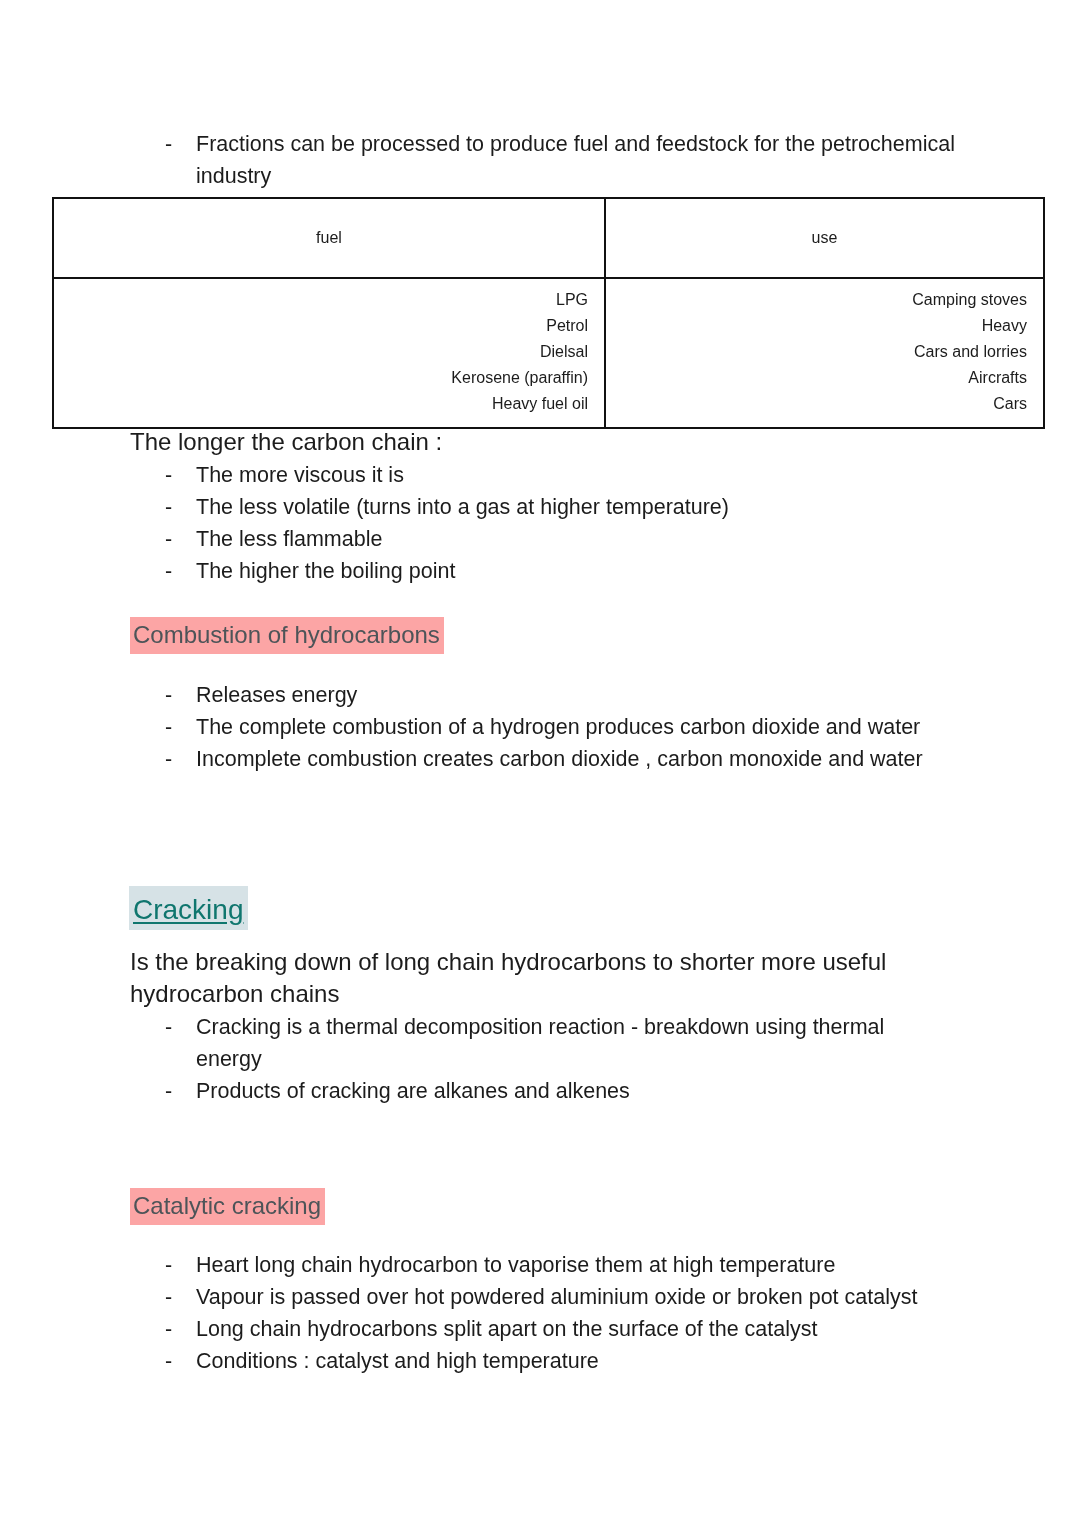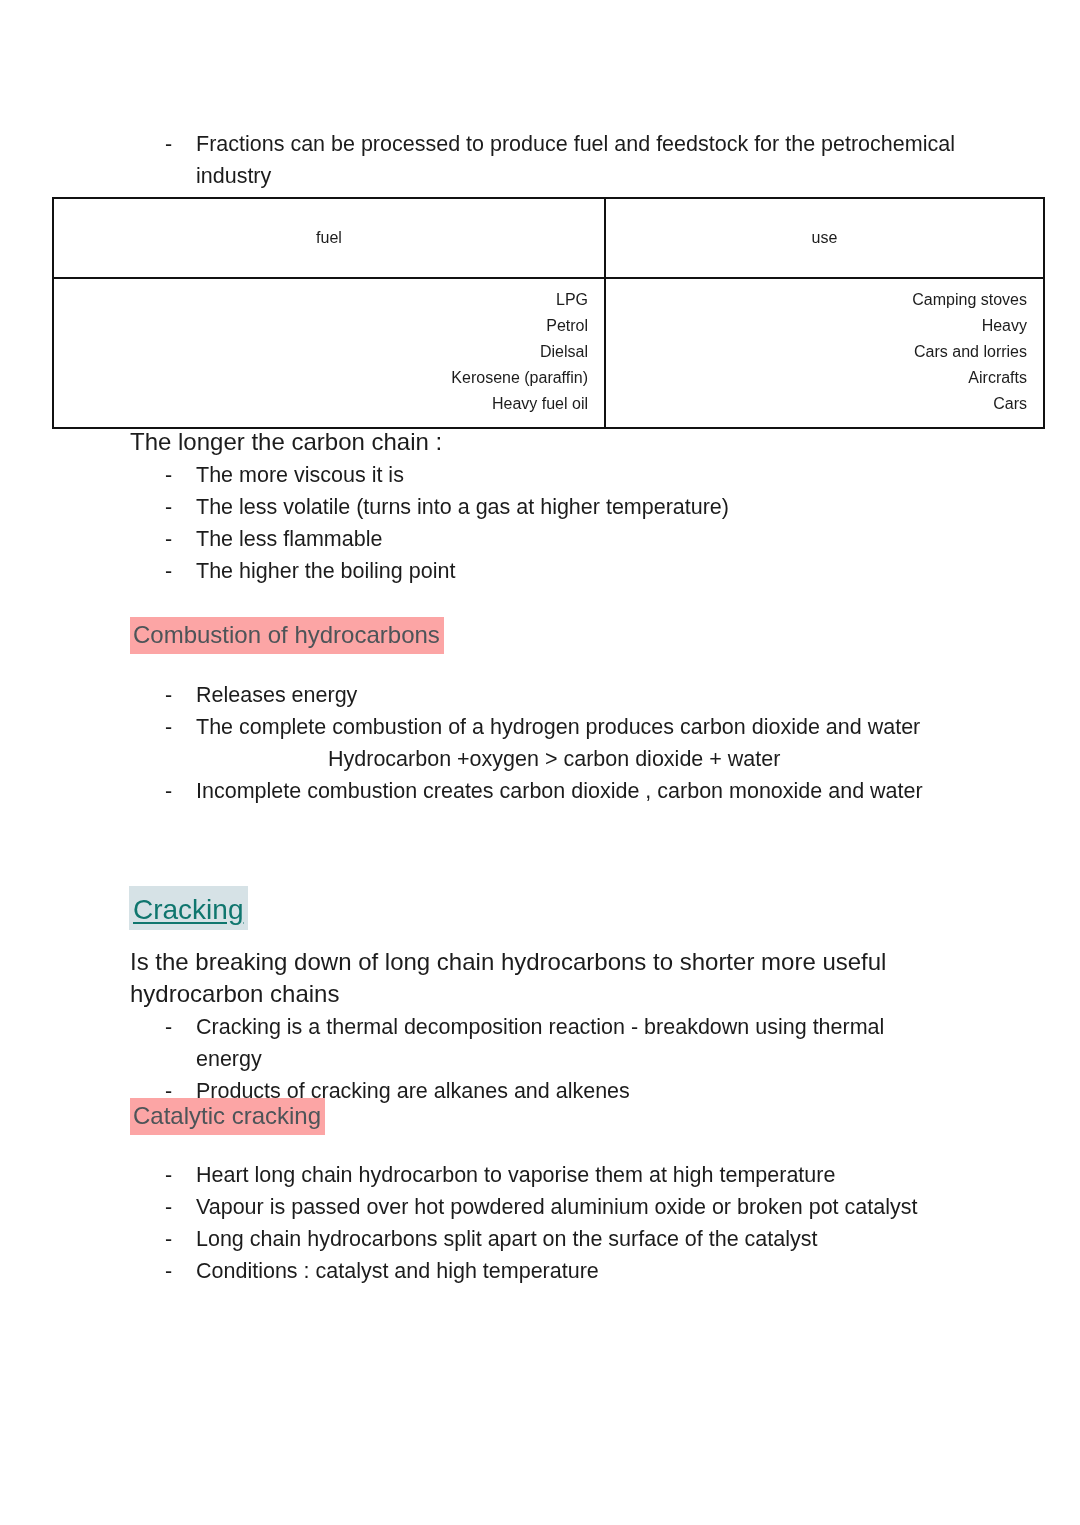--- a/index.html
+++ b/index.html
@@ -172,21 +172,20 @@
       <span class="hl-heading">Combustion of hydrocarbons</span>
     </div>
     <div class="bullet-row lvl1" style="margin-top:25px;">
       <span class="bullet-dash">-</span>
       <span class="bullet-text">Releases energy</span>
     </div>
     <div class="bullet-row lvl1">
       <span class="bullet-dash">-</span>
       <span class="bullet-text">The complete combustion of a hydrogen produces carbon dioxide and water</span>
     </div>
-    <div class="eq-line">Hydrocarbon +oxygen &gt; carbon dioxide + water</div>
     <div class="bullet-row lvl1" style="max-width:800px;">
       <span class="bullet-dash">-</span>
       <span class="bullet-text">Incomplete combustion creates carbon dioxide , carbon monoxide and water</span>
     </div>
   </div>
 
   <div class="block" style="top:886px;">
     <div style="margin-left:129px;">
       <span class="hl-heading-black">Cracking</span>
     </div>
@@ -194,21 +193,21 @@
     <div class="bullet-row lvl1" style="margin-top:1px;max-width:760px;">
       <span class="bullet-dash">-</span>
       <span class="bullet-text">Cracking is a thermal decomposition reaction - breakdown using thermal energy</span>
     </div>
     <div class="bullet-row lvl1">
       <span class="bullet-dash">-</span>
       <span class="bullet-text">Products of cracking are alkanes and alkenes</span>
     </div>
   </div>
 
-  <div class="block" style="top:1098px;">
+  <div class="block" style="top:1188px;">
     <div style="margin-left:130px;">
       <span class="hl-heading">Catalytic cracking</span>
     </div>
     <div class="bullet-row lvl1" style="margin-top:24px;max-width:790px;">
       <span class="bullet-dash">-</span>
       <span class="bullet-text">Heart long chain hydrocarbon to vaporise them at high temperature</span>
     </div>
     <div class="bullet-row lvl1" style="max-width:760px;">
       <span class="bullet-dash">-</span>
       <span class="bullet-text">Vapour is passed over hot powdered aluminium oxide or broken pot catalyst</span>

